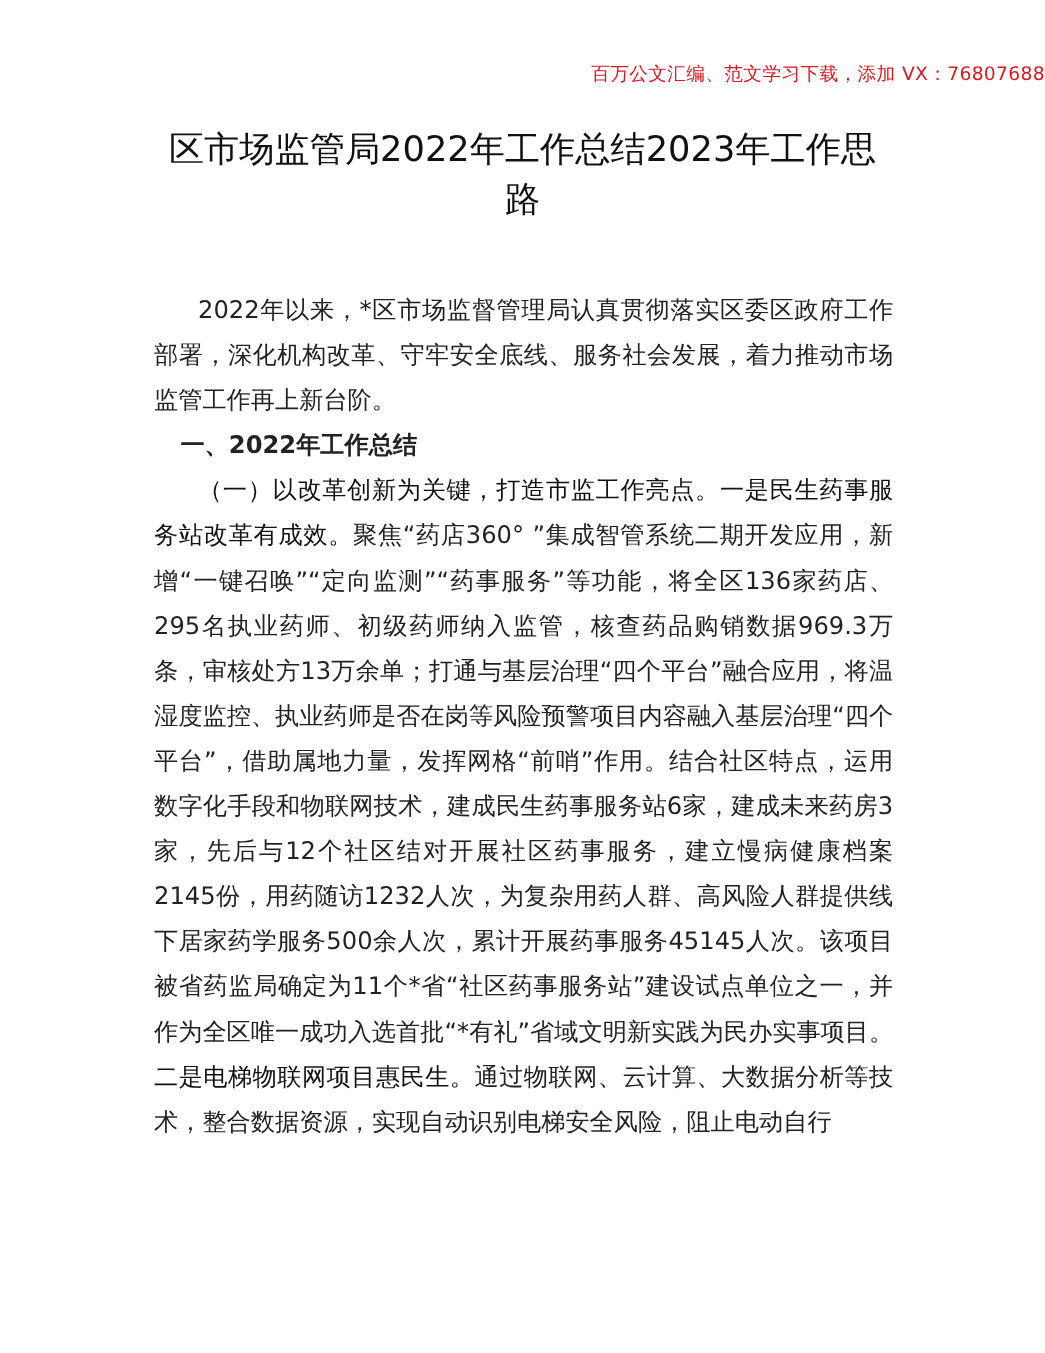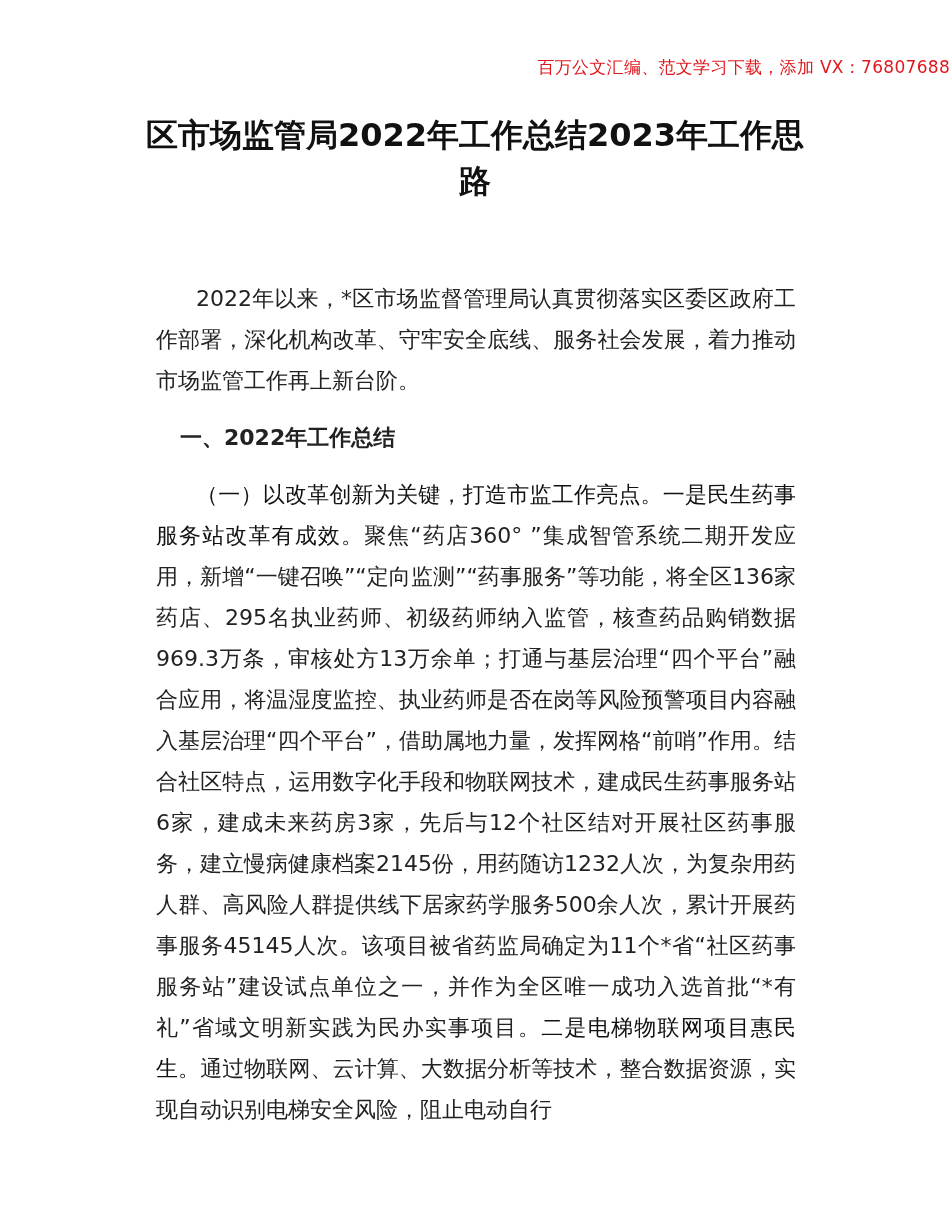--- a/index.html
+++ b/index.html
@@ -1,20 +1,20 @@
 <!DOCTYPE html>
 <html><head>
 <meta charset="utf-8">
 <style>
   html, body { margin: 0; padding: 0; background: #ffffff; }
   body { width: 950px; height: 1230px; position: relative; overflow: hidden; font-family: "DejaVu Sans", sans-serif; color: #222; }
   .header-note { position: absolute; top: 56px; left: 0; width: 950px; text-align: right; color: #e0181e; font-size: 17px; letter-spacing: 0.3px; }
-  .title { position: absolute; top: 112px; left: 140px; width: 670px; text-align: center; font-size: 32px; font-weight: bold; line-height: 46px; color: #111; }
+  .title { position: absolute; top: 112px; left: 140px; width: 670px; text-align: center; font-size: 32px; font-weight: normal; line-height: 46px; color: #111; }
   .body { position: absolute; top: 262px; left: 140px; width: 672px; font-size: 22px; line-height: 41px; color: #222; }
-  .body p { margin: 16px; text-align: justify; }
+  .body p { margin: 0; text-align: justify; }
   .indent { text-indent: 40px; }
   .sec { font-weight: bold; padding-left: 24px; }
   b { font-weight: normal; color: #111; }
 </style>
 </head>
 <body>
 
 <div class="header-note">百万公文汇编、范文学习下载，添加 VX：76807688</div>
 
 <div class="title">区市场监管局2022年工作总结2023年工作思路</div>

